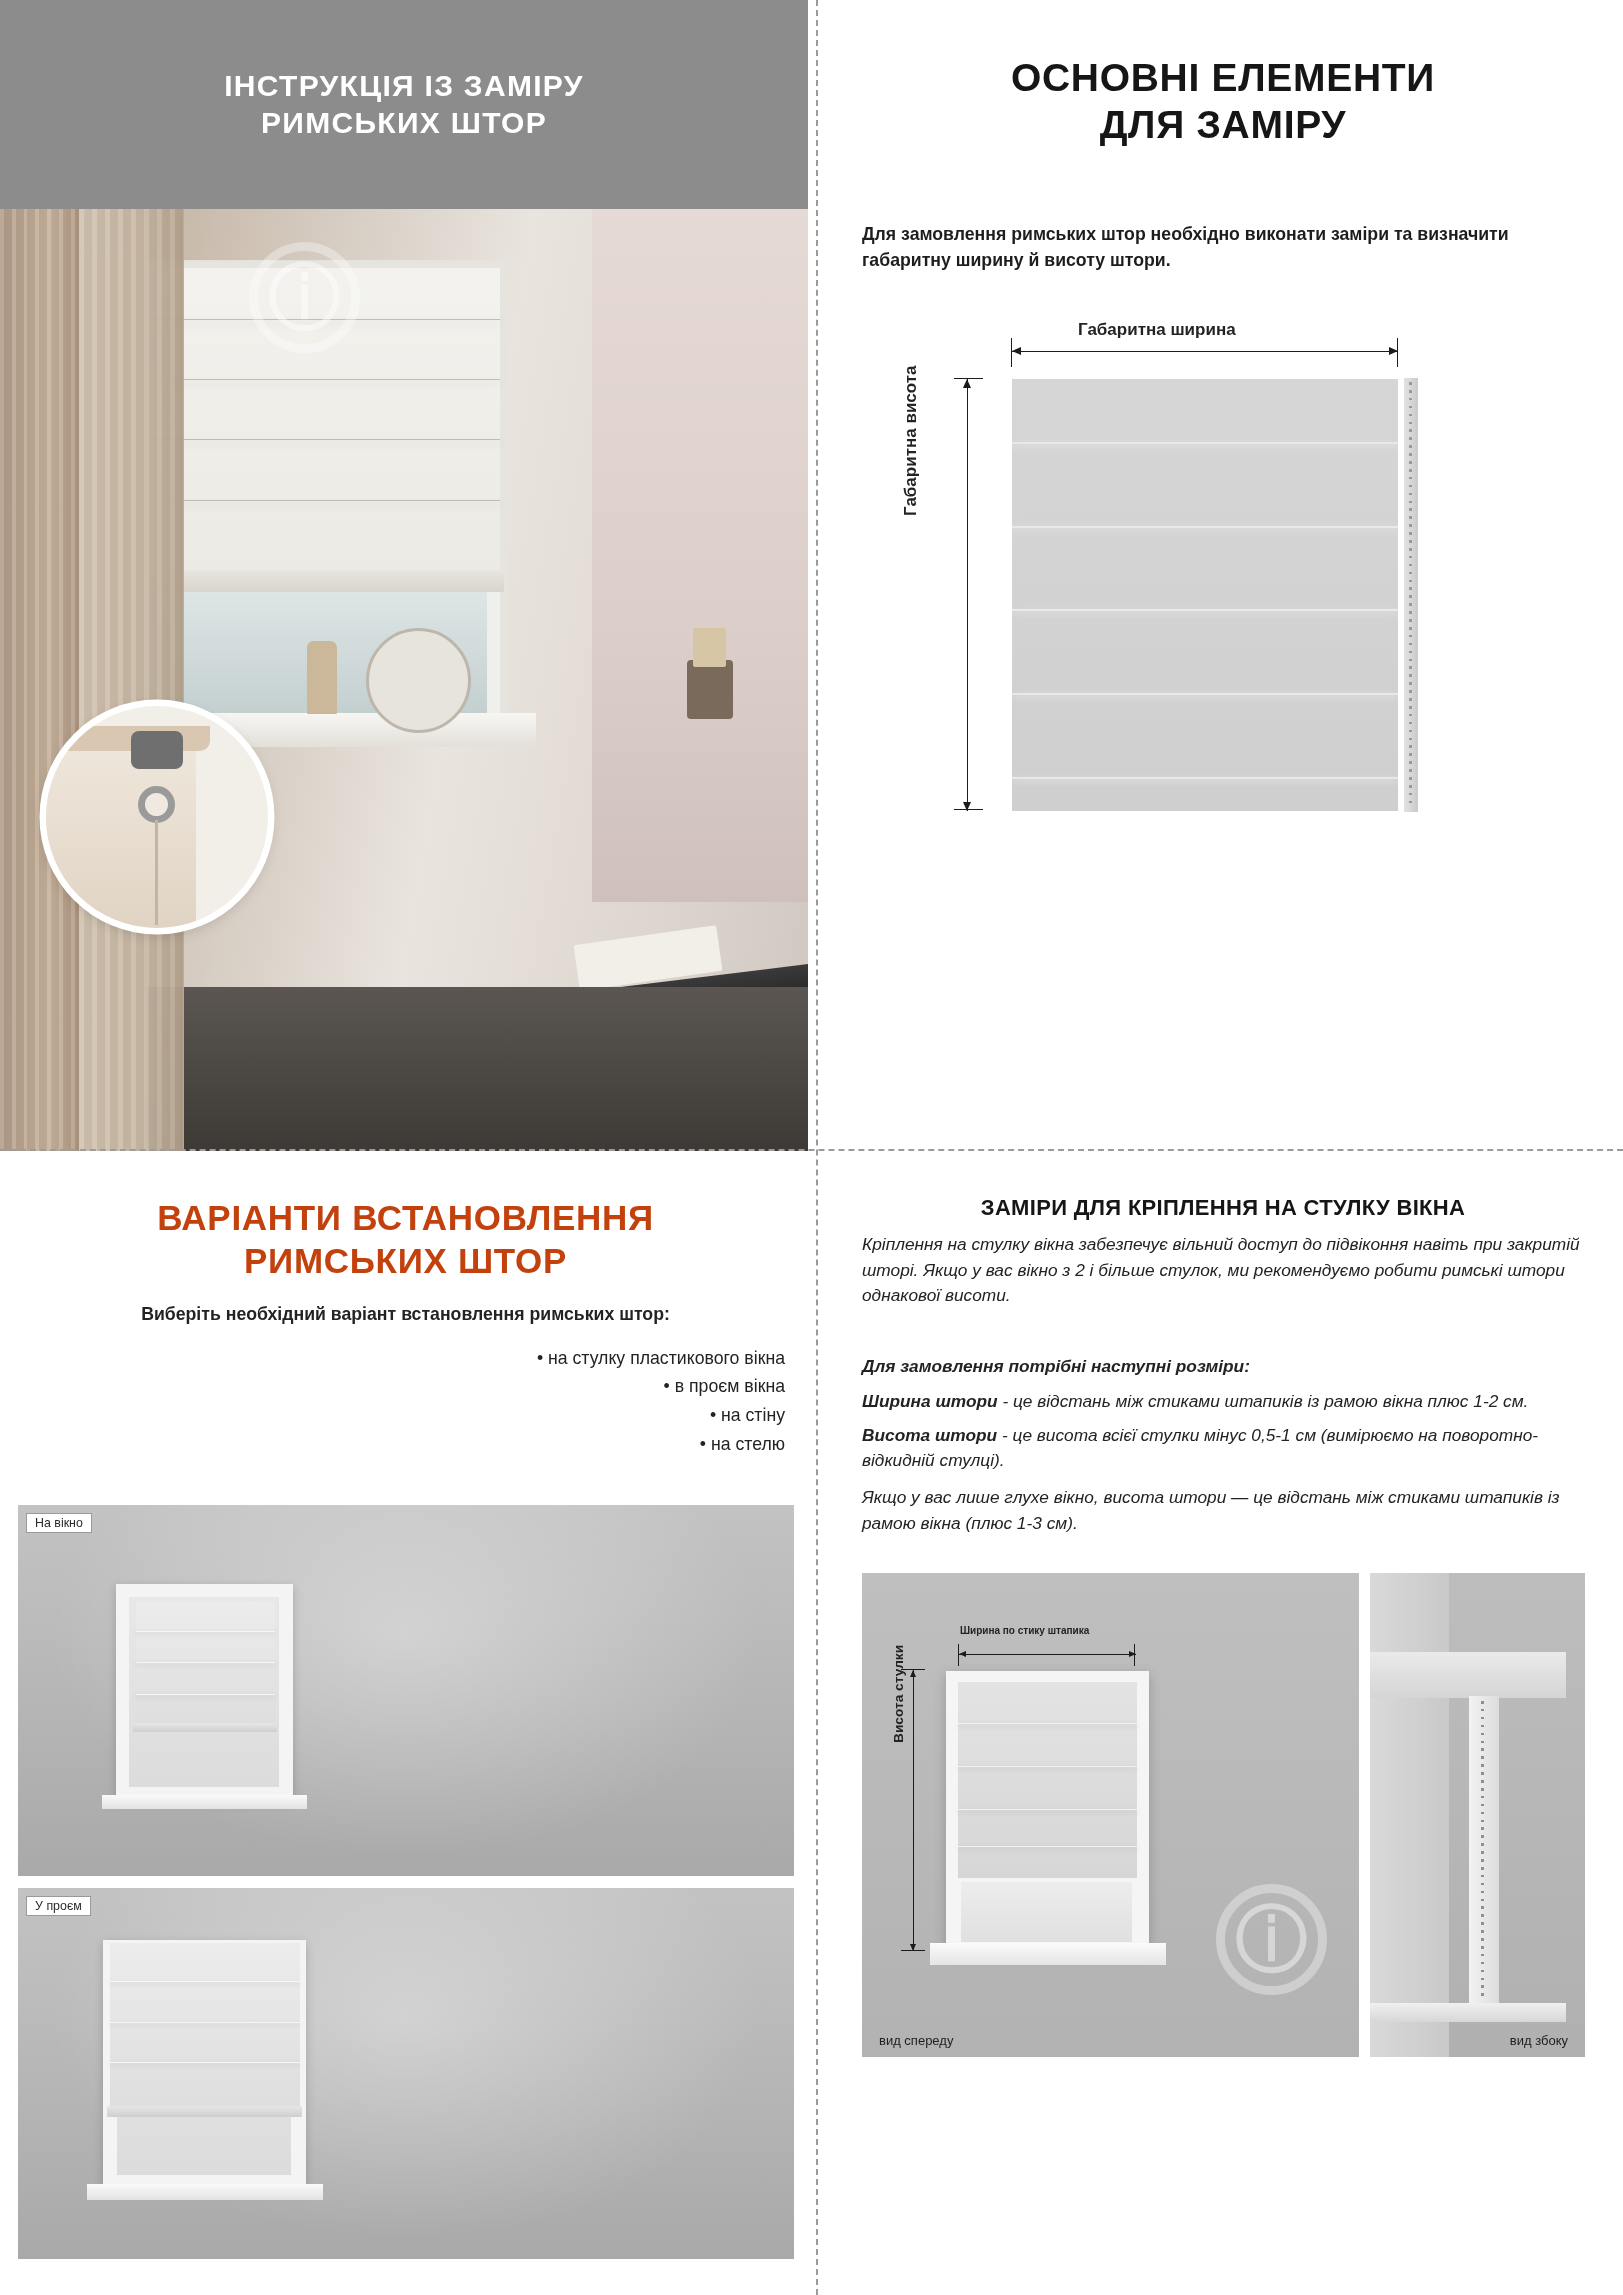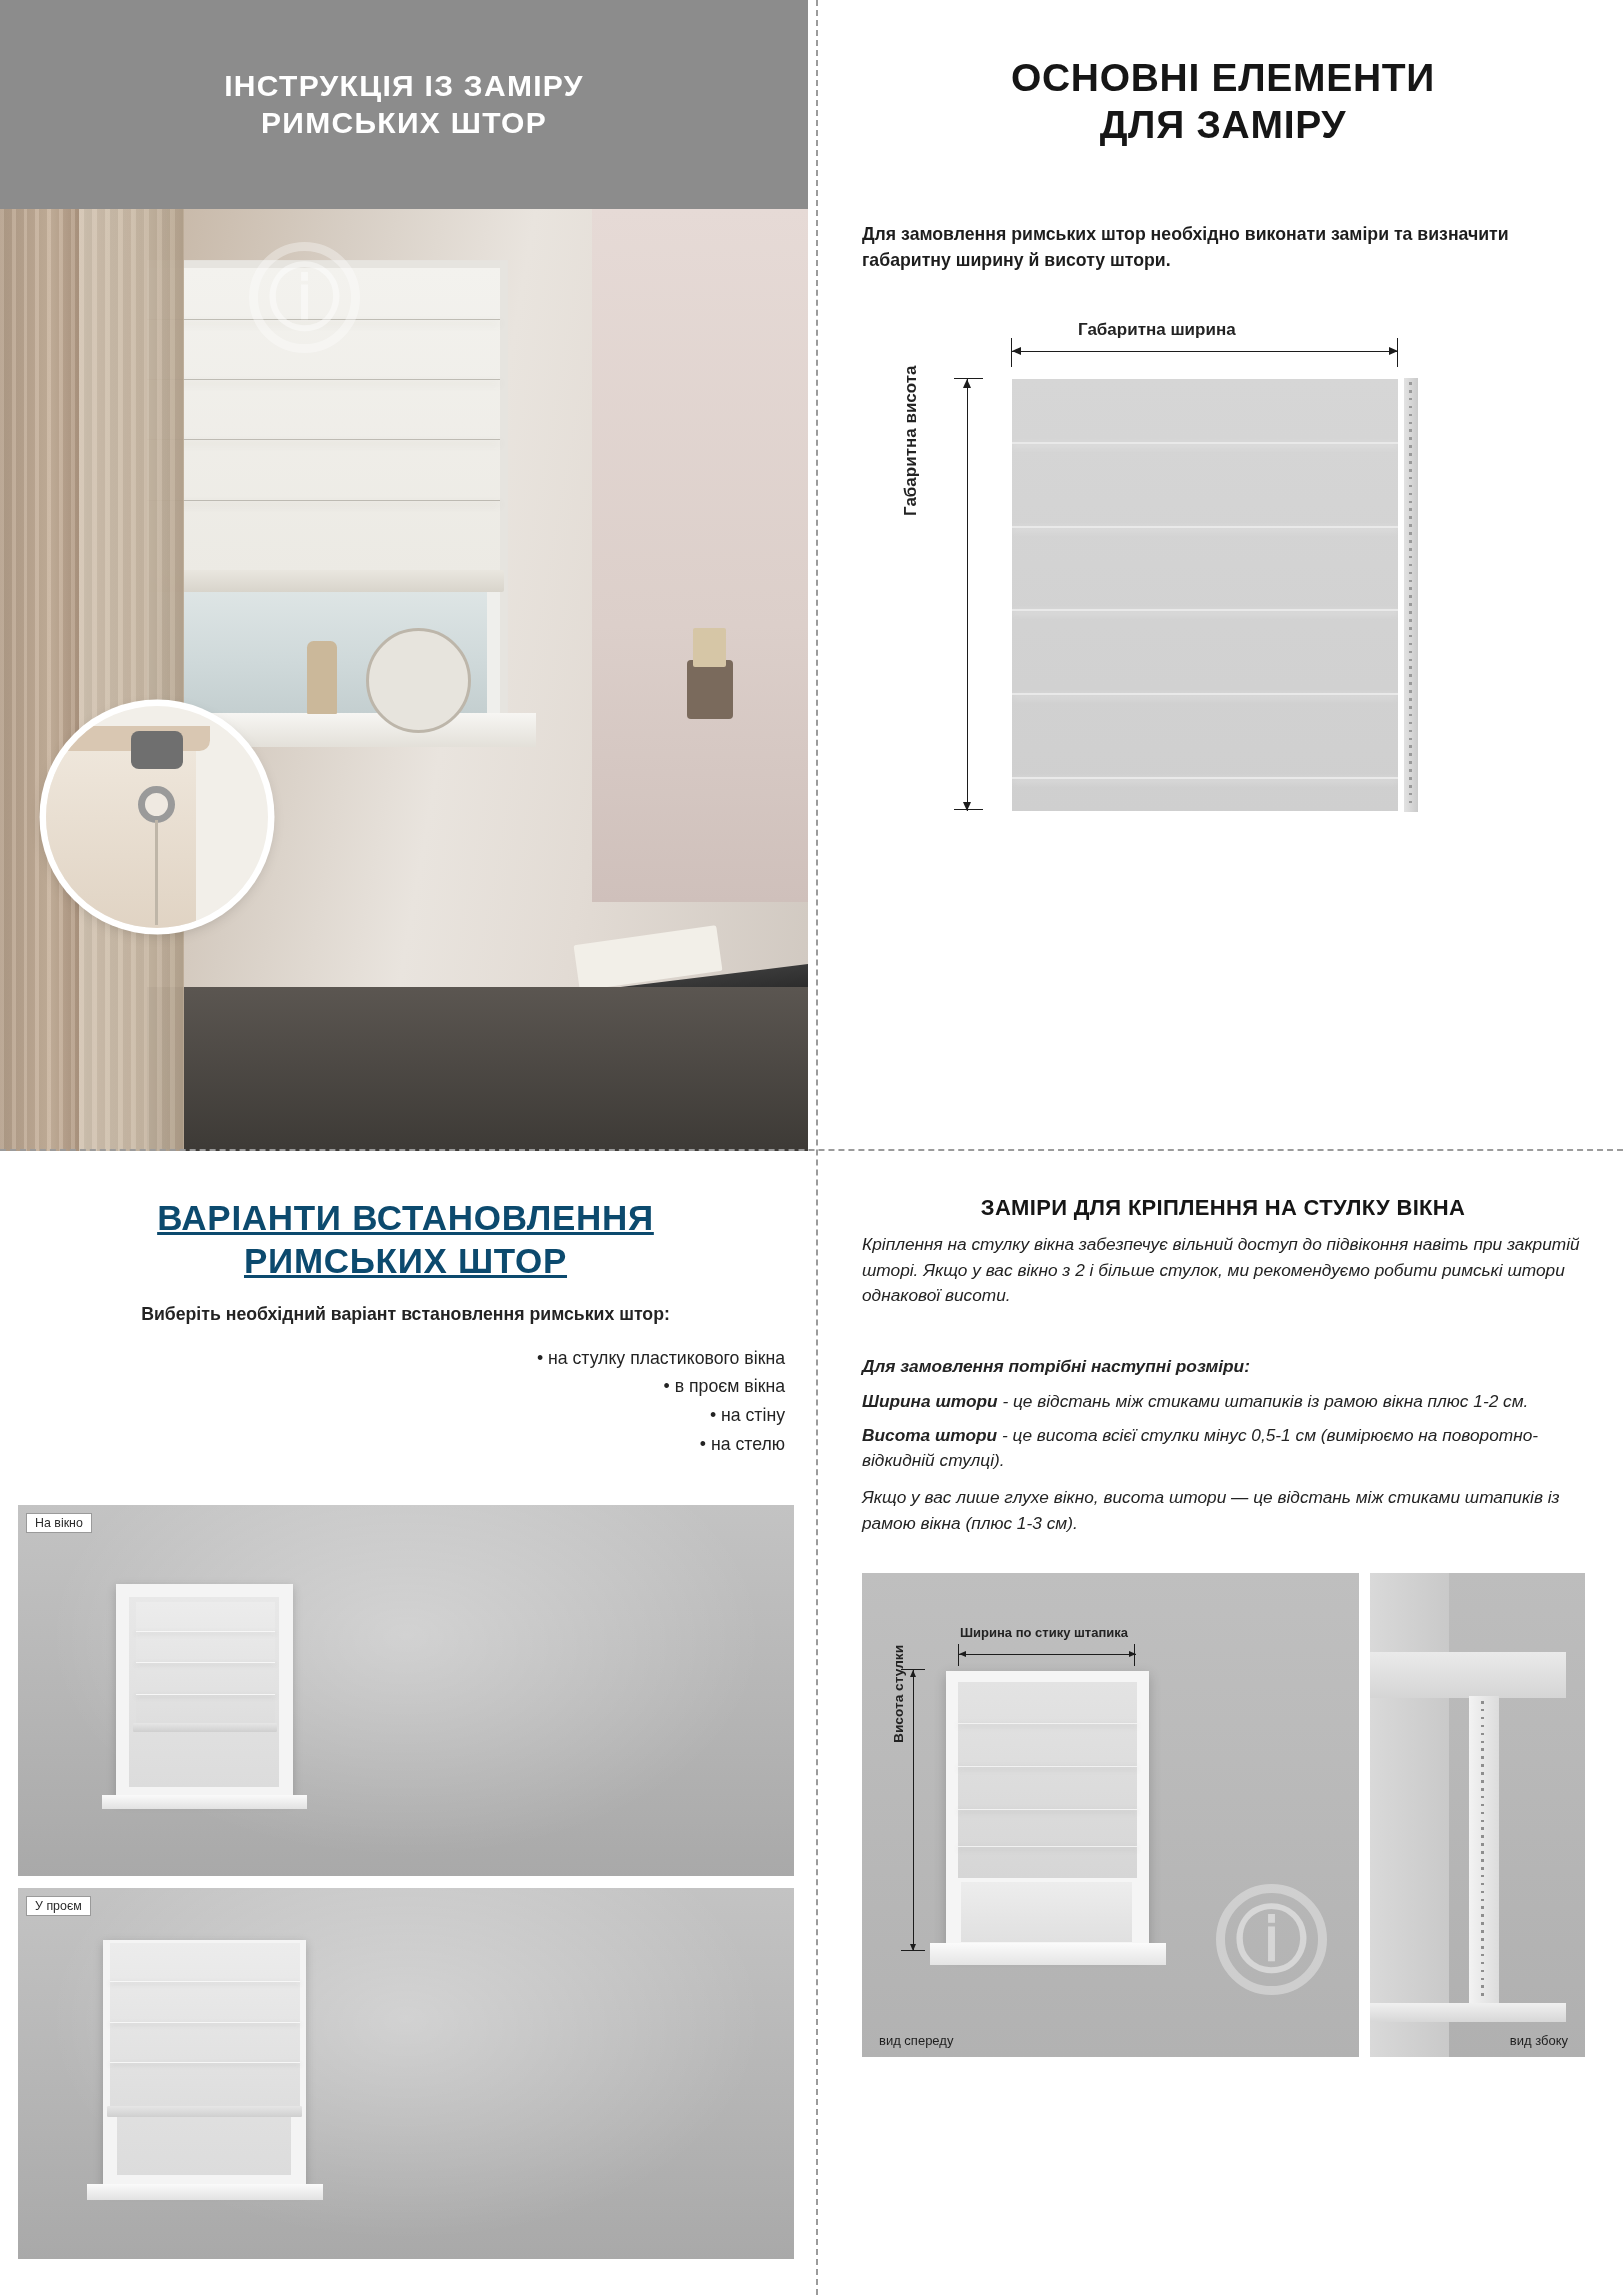--- a/index.html
+++ b/index.html
@@ -233,21 +233,21 @@
     border-top:2px dashed #9b9b9b;
   }
 
   
   .bl {
     position:absolute; left:0; top:1171px; width:811px; height:1125px;
     padding:0 26px;
   }
   .bl h2 {
     margin:26px 0 0 0; text-align:center; font-size:35px; line-height:1.22;
-    font-weight:700; letter-spacing:0.7px; color:#0c4a6e;text-decoration:underline;
+    font-weight:700; letter-spacing:0.7px; color:#c2410c;
   }
   .bl h2 span{ display:block; }
   .bl .sub {
     margin:22px 0 0 0; text-align:center; font-size:17.7px; font-weight:700;
   }
   .bl ul {
     margin:18.3px 0 0 37px; padding:0; list-style:none;
     font-size:17.7px; line-height:1.62;text-align:right;
   }
   .bl ul li::before{ content:"• "; }
@@ -334,21 +334,21 @@
   .br .win-shade .fold{ position:absolute; left:0; width:100%; height:1.3px; background:#f2f2f2;
     box-shadow:0 2px 5.2px rgba(120,120,120,.35); }
   .br .win-glass {
     position:absolute; left:99px; top:309px; width:171px; height:60px;
     background:linear-gradient(180deg,#ededed,#e0e0e0);
   }
   .br .win-sill {
     position:absolute; left:68px; top:370px; width:236px; height:22px;
     background:linear-gradient(180deg,#fbfbfb,#e4e4e4);
   }
-  .br .dim-top-lbl{ position:absolute; left:98px; top:52px; font-size:13px; font-weight:700; }
+  .br .dim-top-lbl{ position:absolute; left:98px; top:52px; font-size:10px; font-weight:700; }
   .br .dim-top{
     position:absolute; left:97px; top:81px; width:177px; height:1.3px; background:#1c1c1c;
   }
   .br .dim-top::before,.br .dim-top::after{
     content:""; position:absolute; top:-3.3px; width:0;height:0;
     border-top:3.9px solid transparent;border-bottom:3.9px solid transparent;
   }
   .br .dim-top::before{ left:0; border-right:7.9px solid #1c1c1c;}
   .br .dim-top::after{ right:0; border-left:7.9px solid #1c1c1c;}
   .br .t1{ position:absolute; left:96px; top:71px; width:1.3px; height:22px; background:#1c1c1c;}

